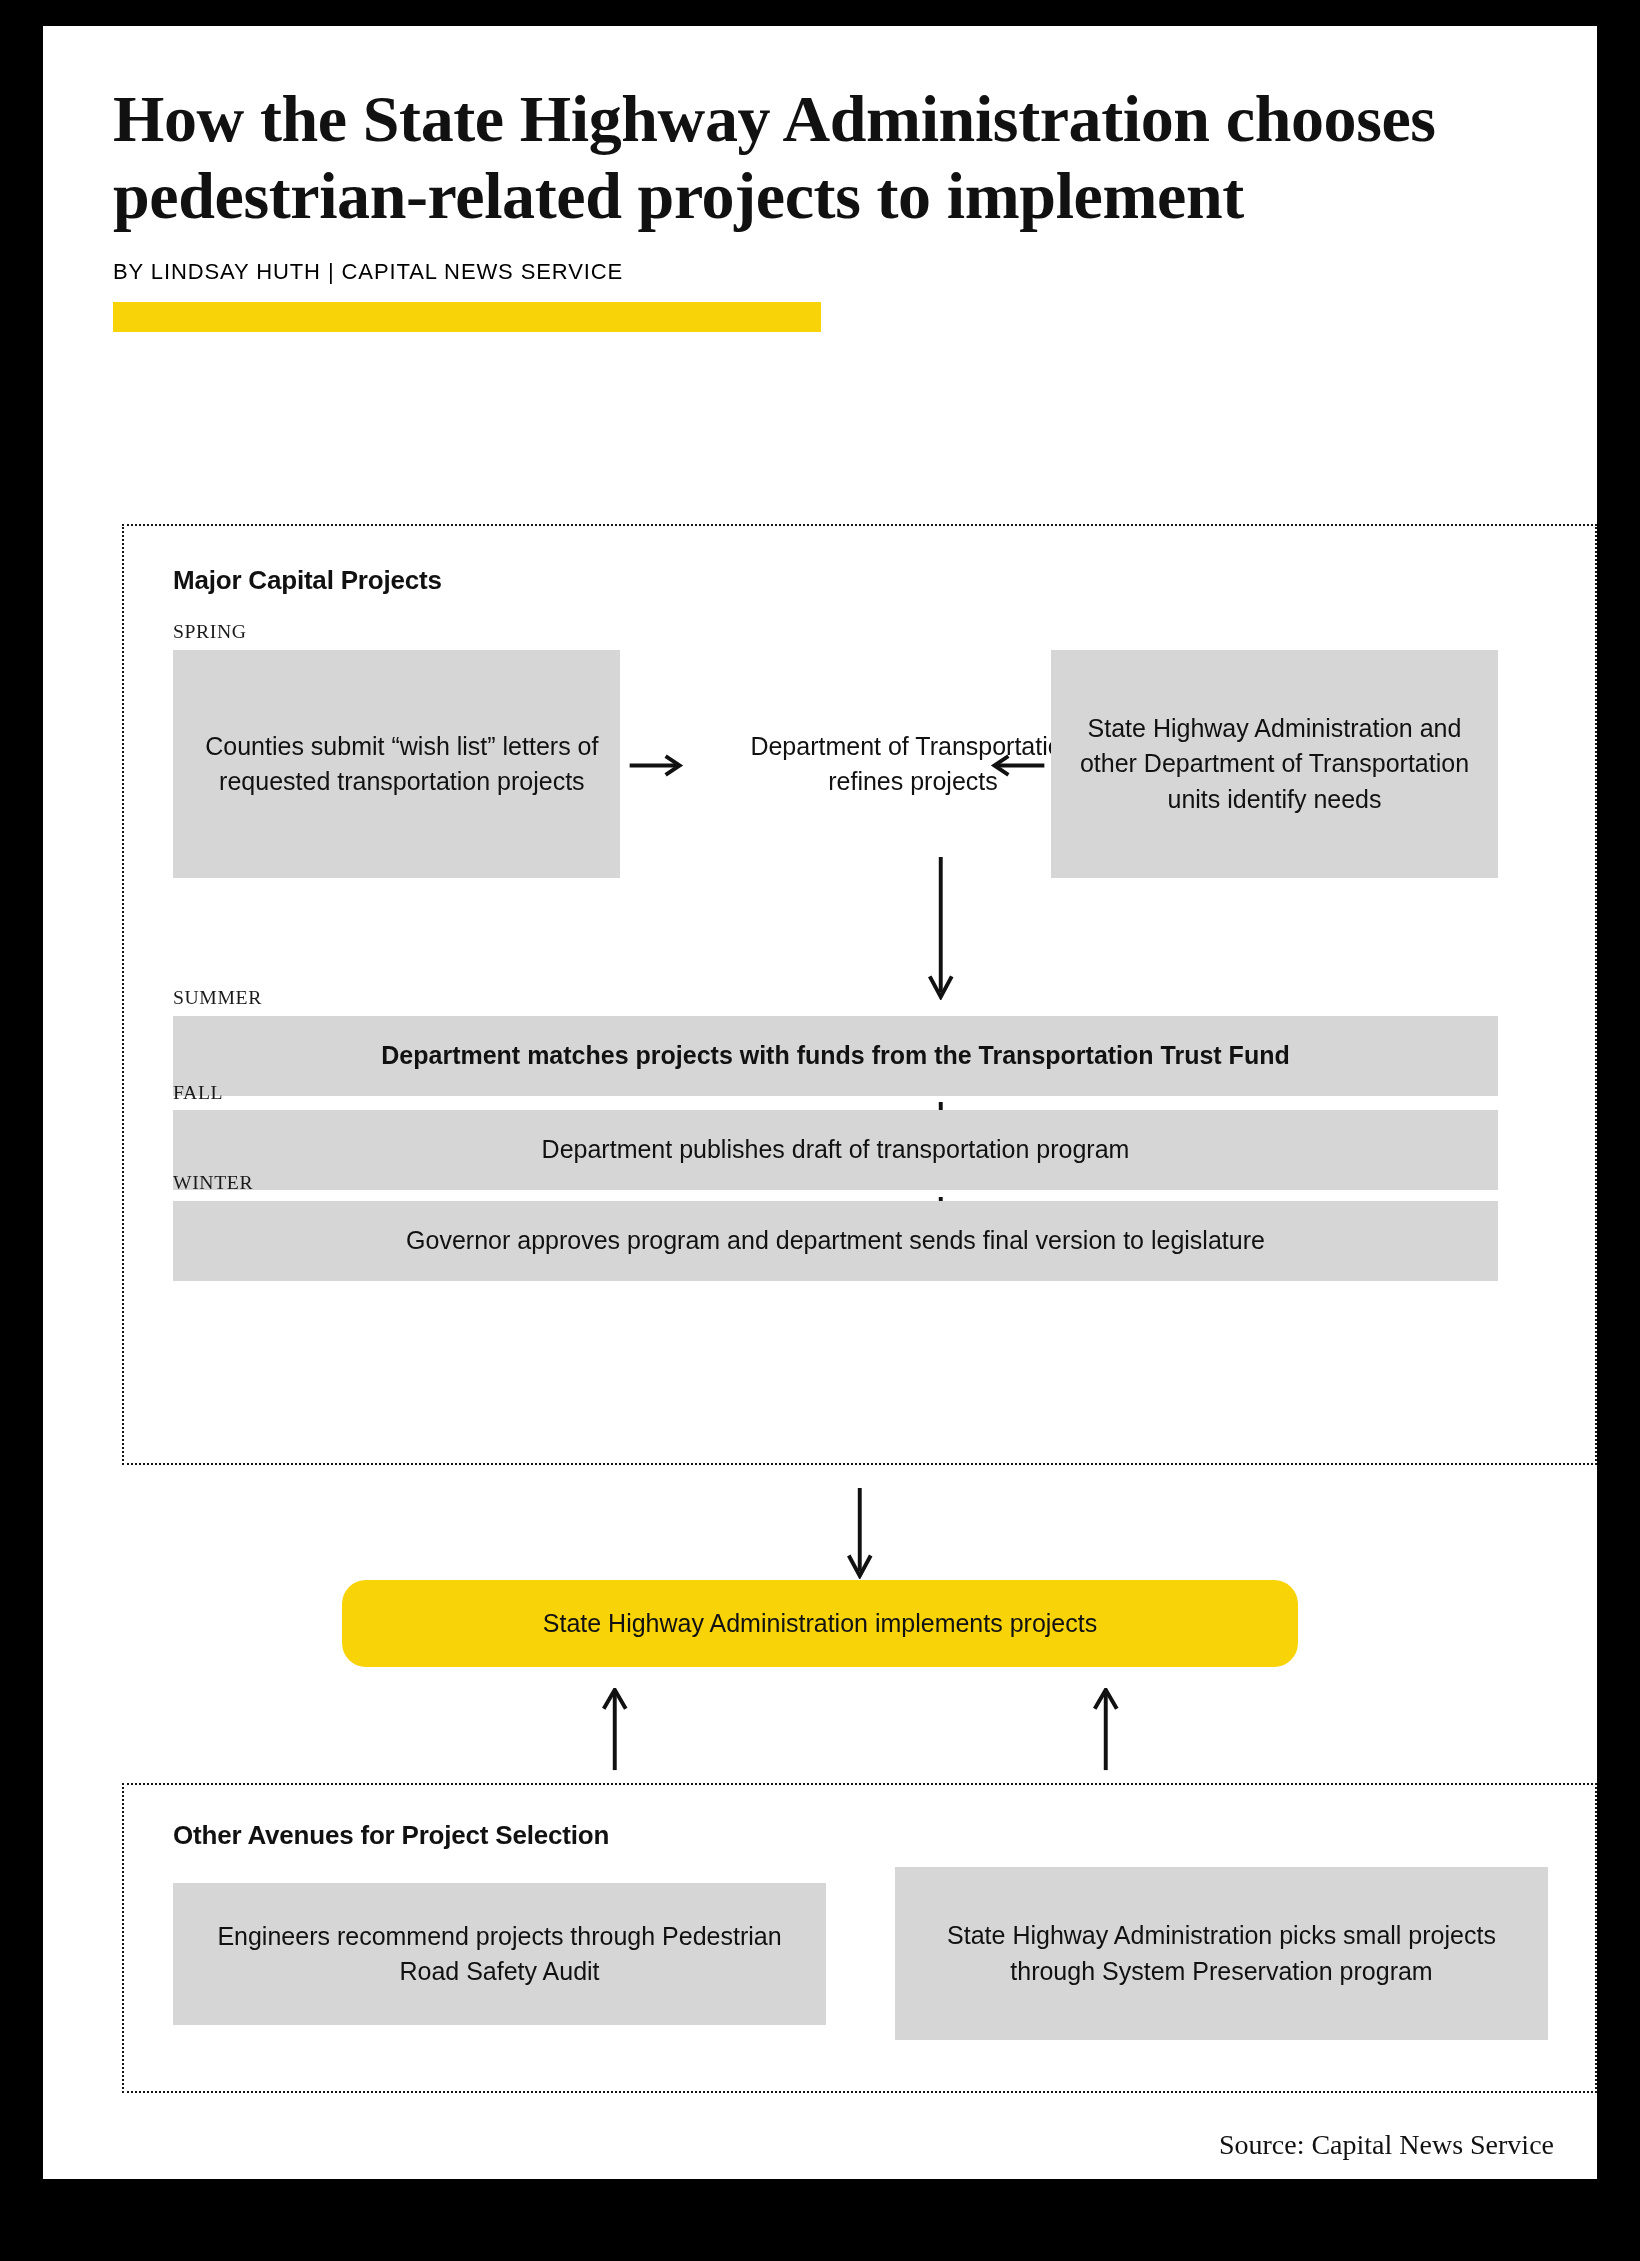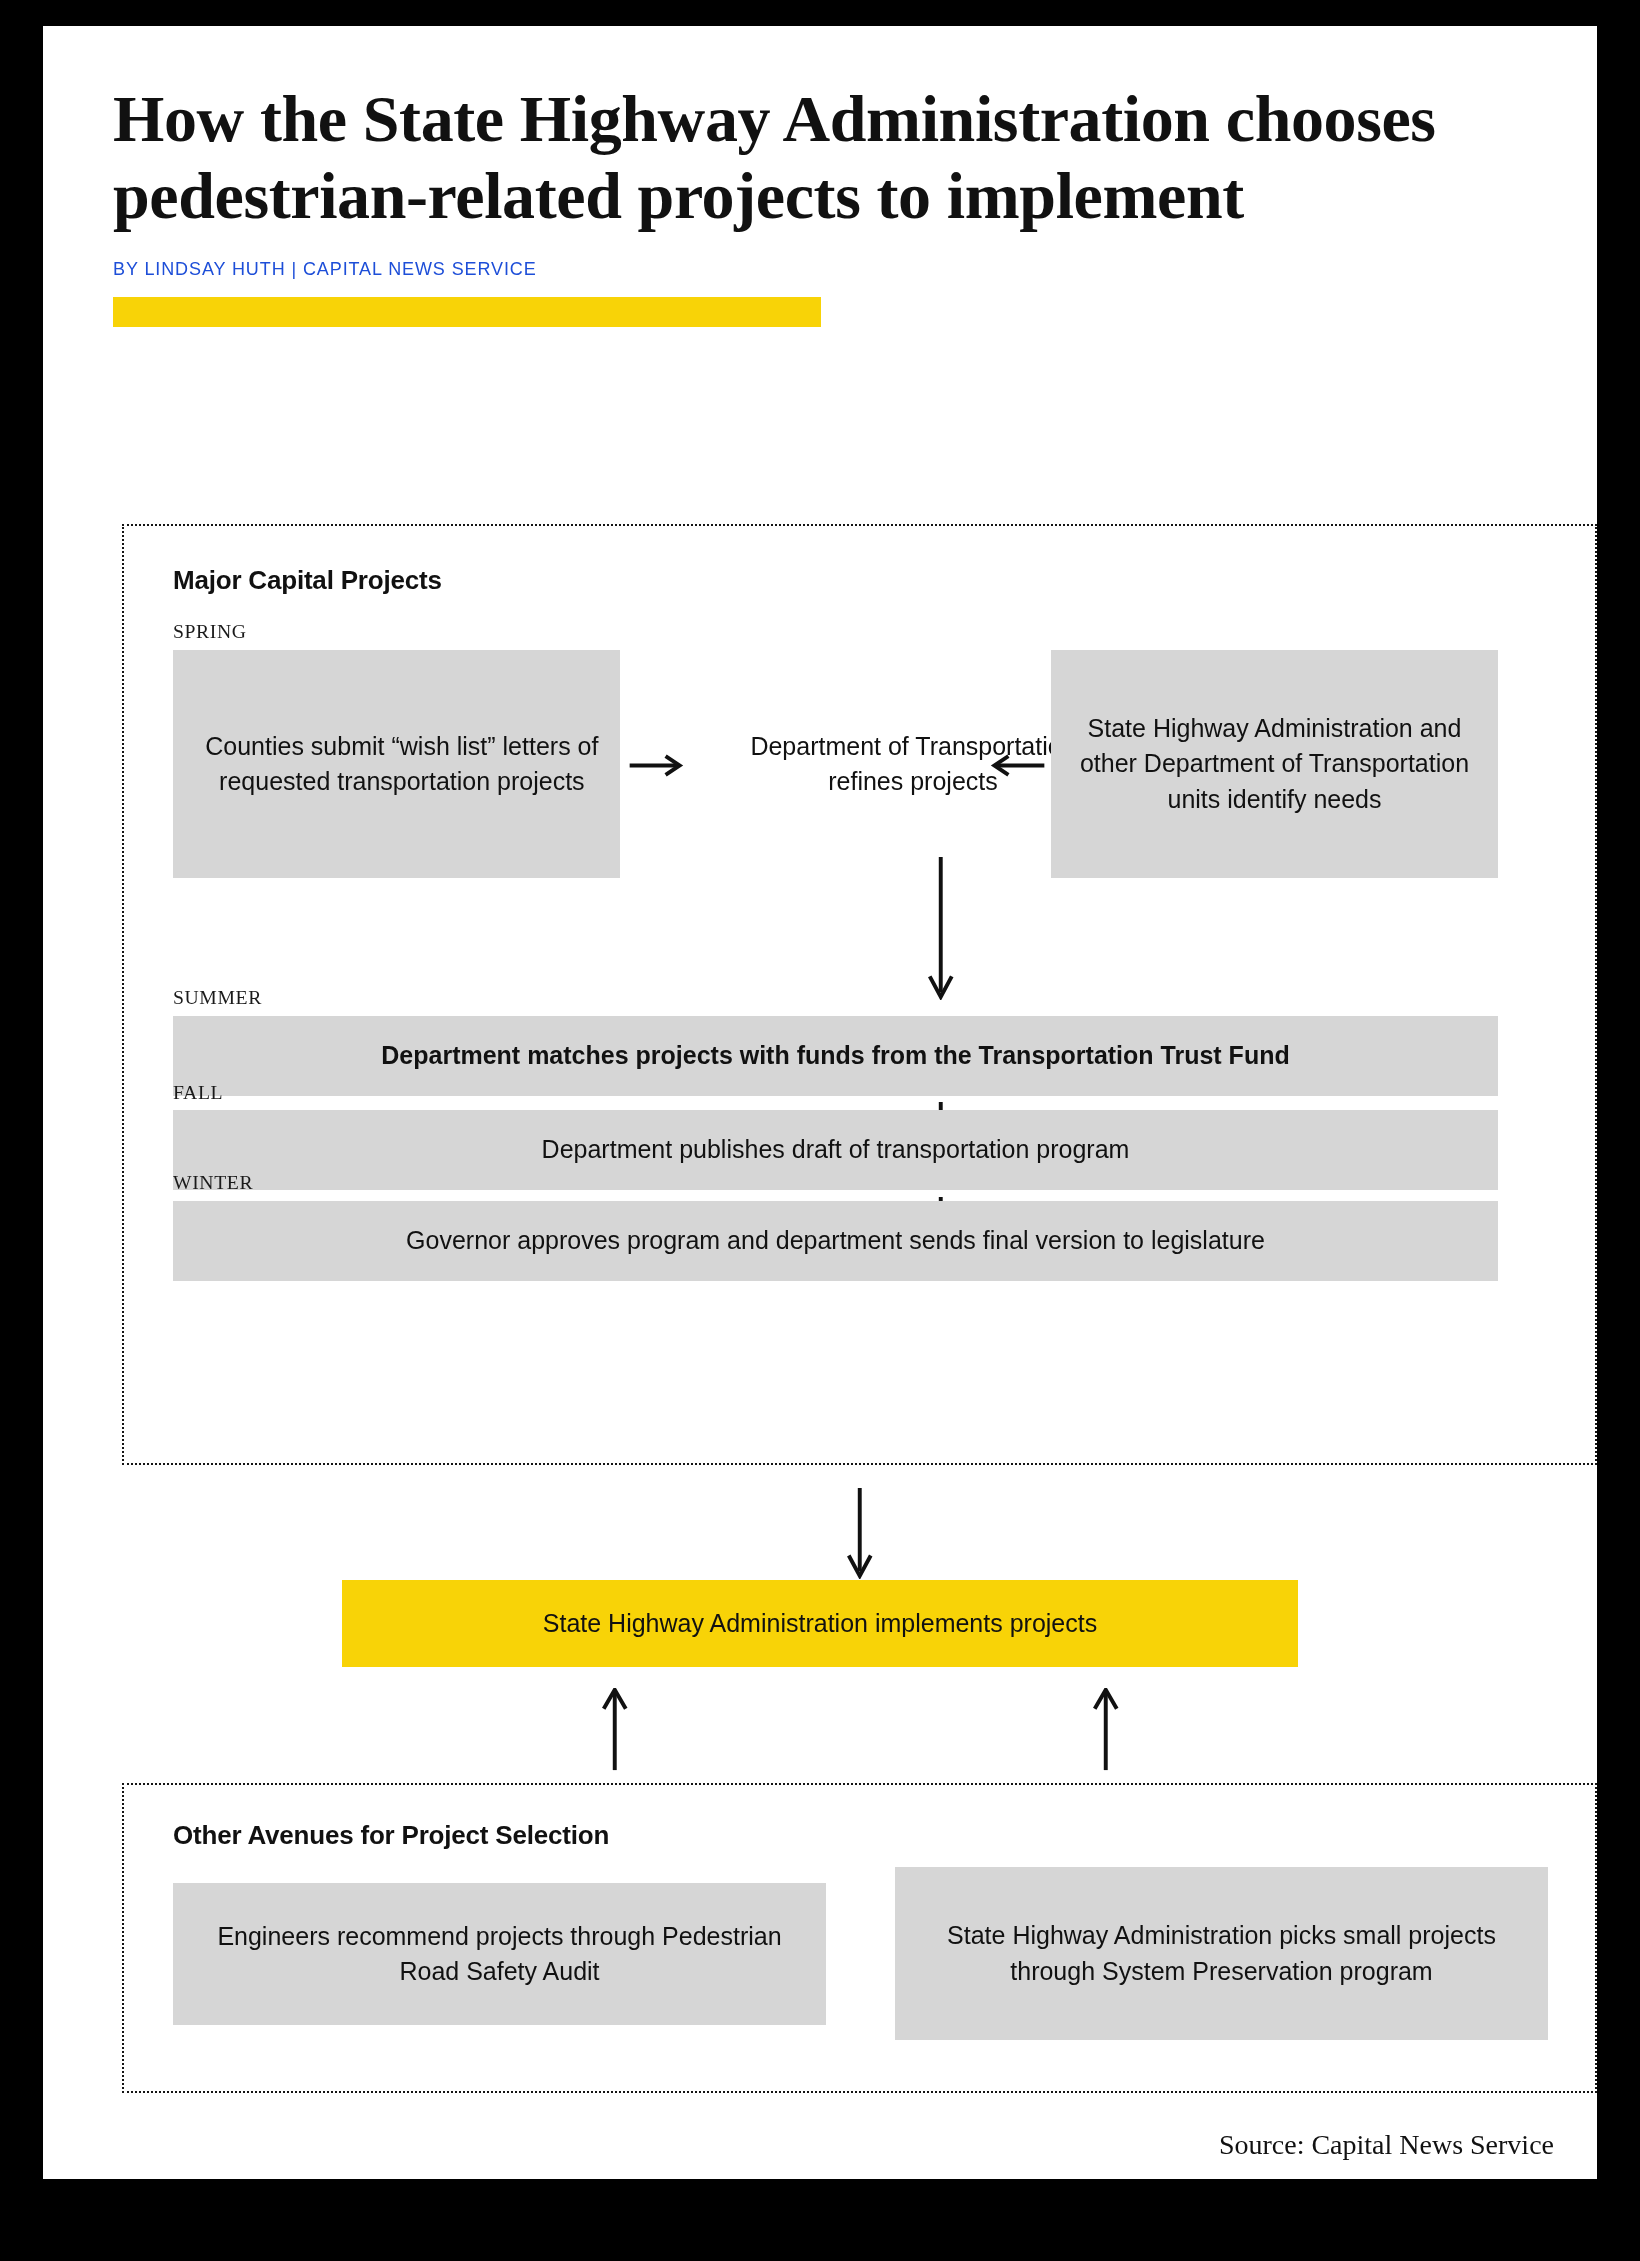--- a/index.html
+++ b/index.html
@@ -46,23 +46,23 @@
     font-size: 66px;
     line-height: 1.16;
     letter-spacing: -0.4px;
     color: #111111;
     width: 1409px;
   }
 
   #byline {
     margin-top: 25px;
     font-family: "Liberation Sans", sans-serif;
-    font-size: 18px;
+    font-size: 22px;
     letter-spacing: 0.9px;
-    color: #1d4ed8;
+    color: #000000;
     text-transform: uppercase;
   }
 
   #yellow-rule {
     margin-top: 17.3px;
     width: 708px;
     height: 30px;
     background: #F8D307;
   }
 
@@ -141,20 +141,21 @@
     position: absolute;
     background: #F8D307;
     display: flex;
     align-items: center;
     justify-content: center;
     text-align: center;
     color: #111111;
     font-family: "Liberation Sans", sans-serif;
     font-size: 25px;
     line-height: 1.42;
+    border-radius: 24px;
   }
 
   
   .arrow { position: absolute; }
   .arrow svg { display: block; }
 
   
   #source {
     position: absolute;
     right: 43px;

